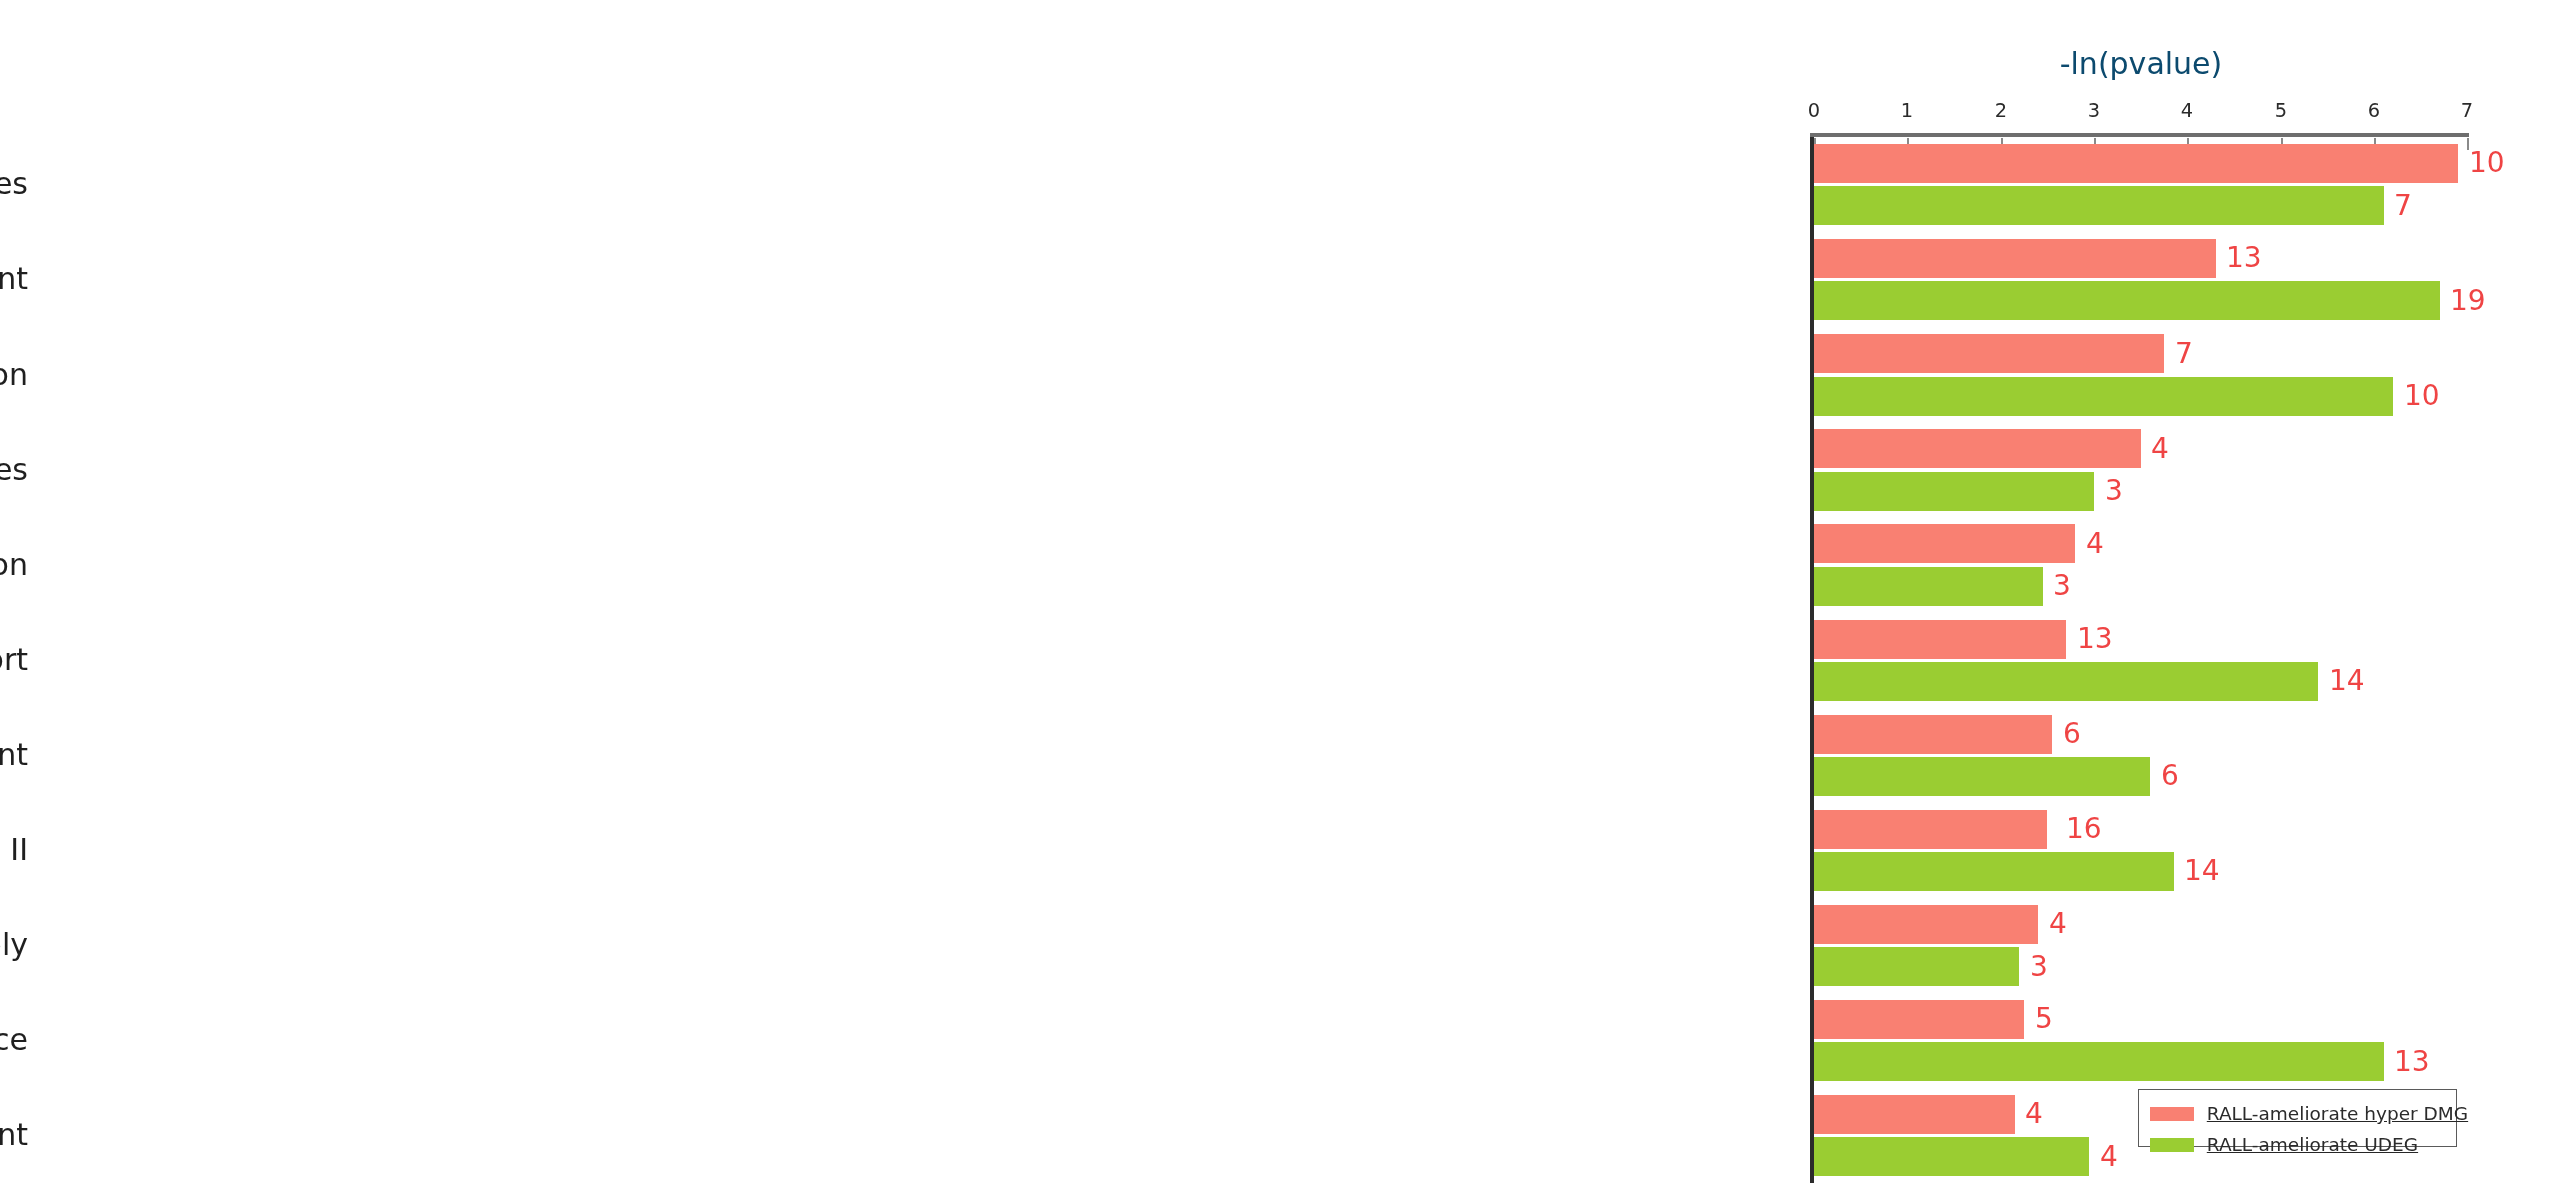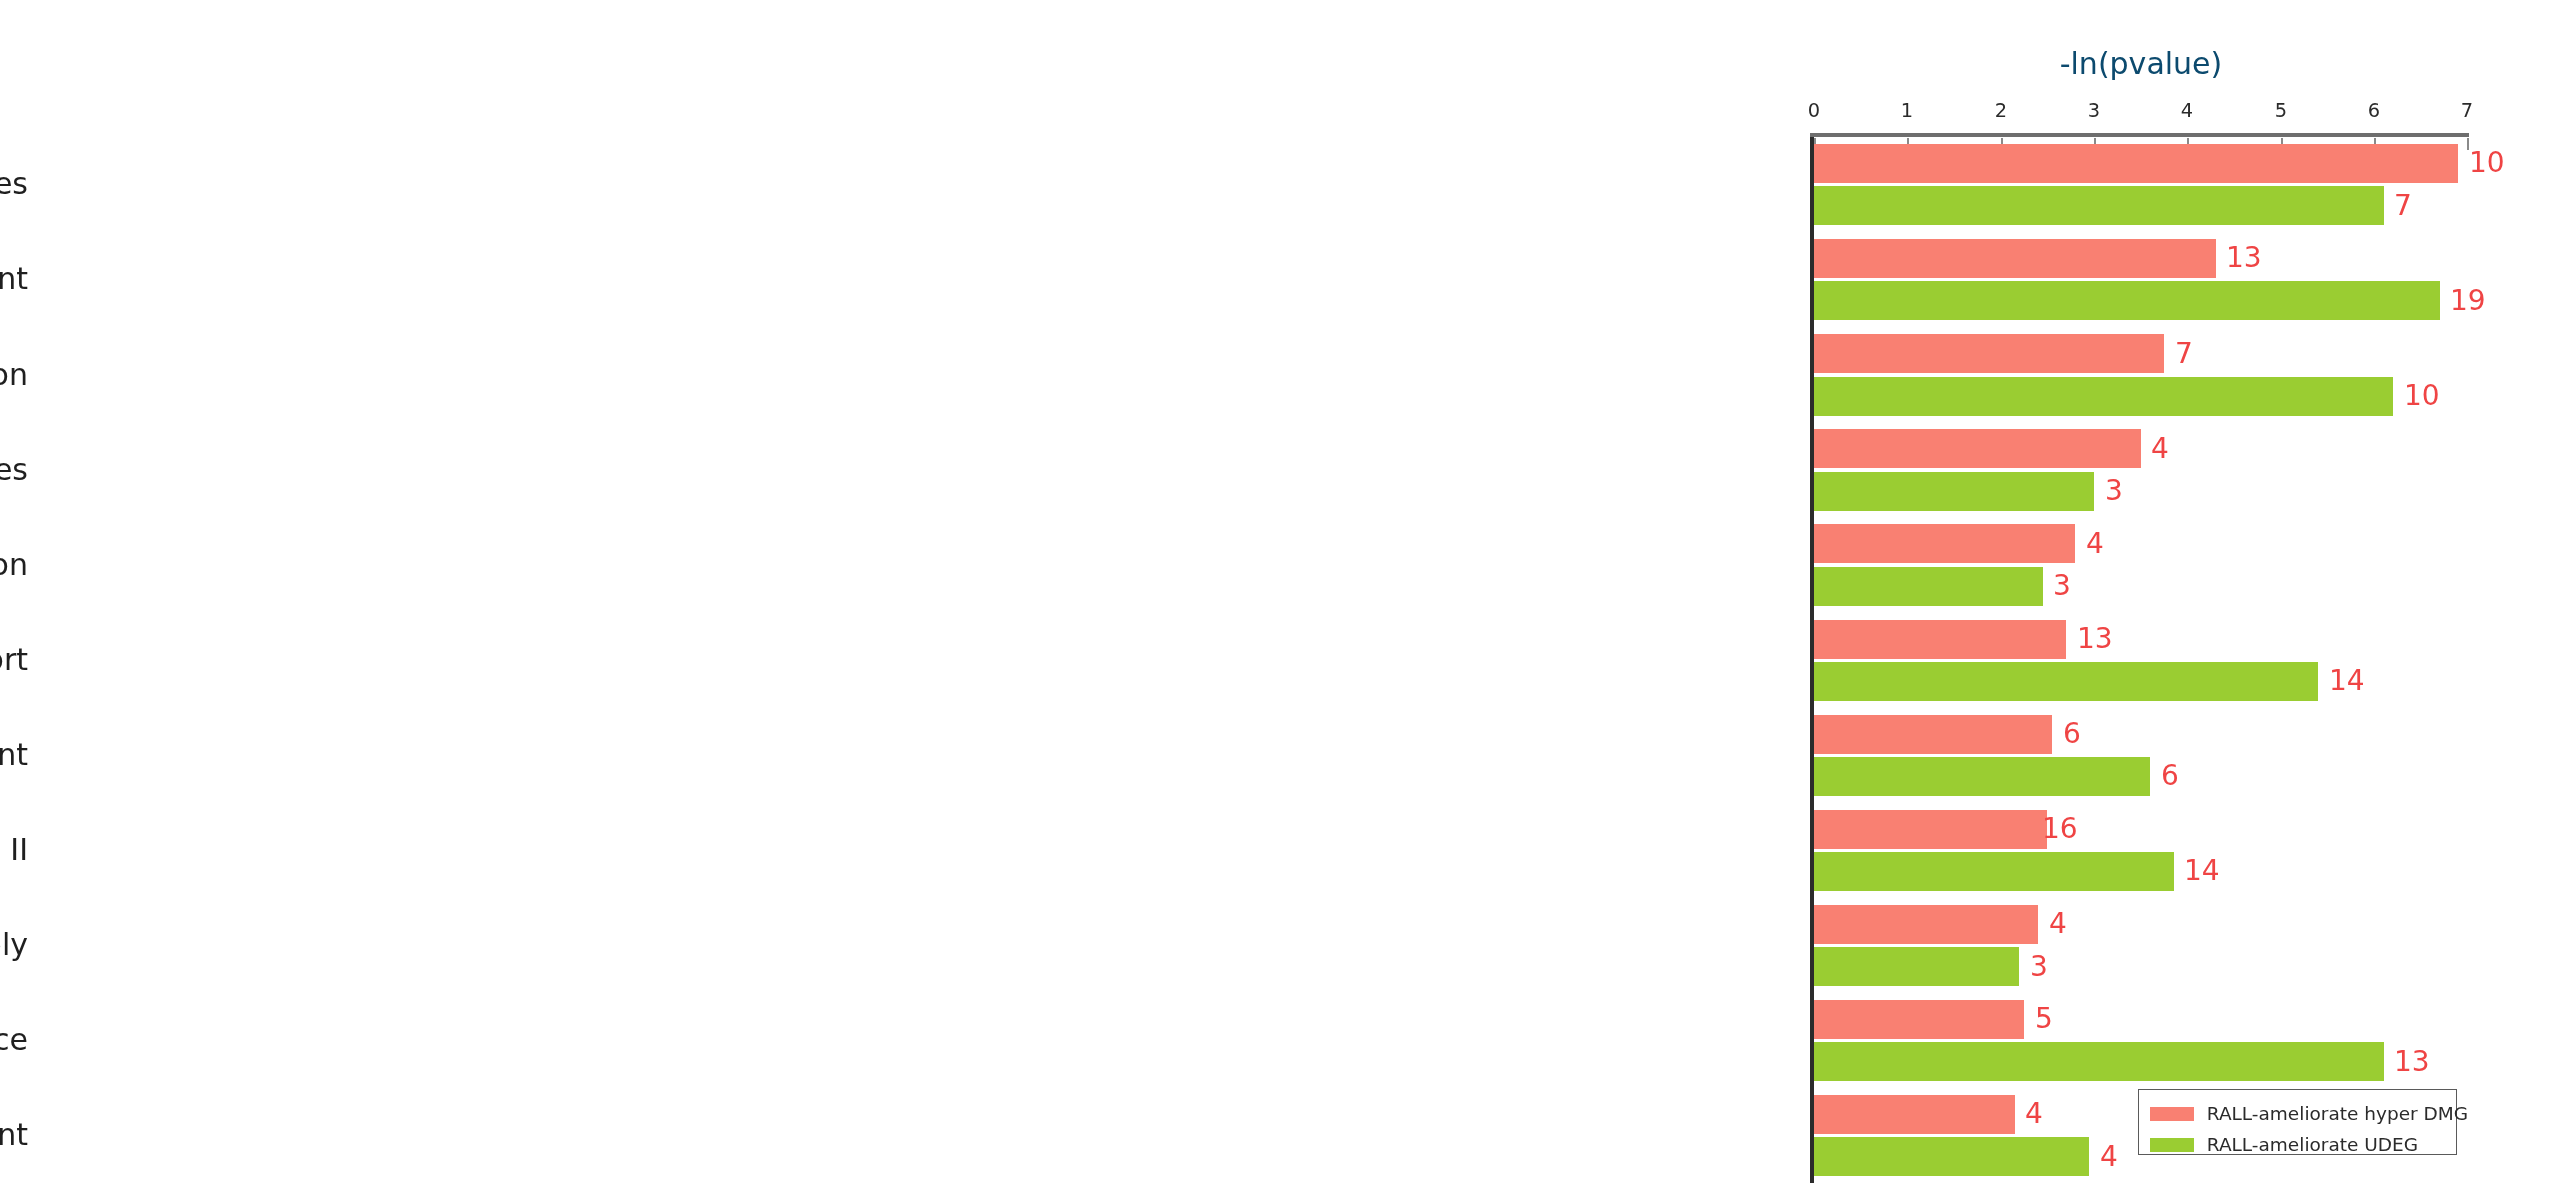--- a/index.html
+++ b/index.html
@@ -116,25 +116,26 @@
     white-space: nowrap;
     line-height: 1;
   }
 
   
   #legend {
     position: absolute;
     left: 2138px;
     top: 1089px;
     width: 319px;
-    height: 66px;
+    height: 58px;
     border: 1.8px solid #5a5a5a;
     background: #ffffff;
     box-sizing: border-box;
     padding: 8px 10.6px;
+    text-decoration: underline;
   }
   .legend-row {
     display: flex;
     align-items: center;
     height: 31px;
   }
   .legend-swatch {
     width: 44px;
     height: 14px;
     margin-right: 13.2px;
@@ -201,21 +202,21 @@
       <div class="bar-value" style="left: 239px; top: 435px;">3</div>
       <div class="bar hyper" style="top: 483px; width: 252px;"></div>
       <div class="bar-value" style="left: 263px; top: 488px;">13</div>
       <div class="bar udeg" style="top: 525px; width: 504px;"></div>
       <div class="bar-value" style="left: 515px; top: 530px;">14</div>
       <div class="bar hyper" style="top: 578px; width: 238px;"></div>
       <div class="bar-value" style="left: 249px; top: 583px;">6</div>
       <div class="bar udeg" style="top: 620px; width: 336px;"></div>
       <div class="bar-value" style="left: 347px; top: 625px;">6</div>
       <div class="bar hyper" style="top: 673px; width: 233px;"></div>
-      <div class="bar-value" style="left: 228px; top: 678px;">16</div>
+      <div class="bar-value" style="left: 252px; top: 678px;">16</div>
       <div class="bar udeg" style="top: 715px; width: 360px;"></div>
       <div class="bar-value" style="left: 370px; top: 720px;">14</div>
       <div class="bar hyper" style="top: 768px; width: 224px;"></div>
       <div class="bar-value" style="left: 235px; top: 773px;">4</div>
       <div class="bar udeg" style="top: 810px; width: 205px;"></div>
       <div class="bar-value" style="left: 216px; top: 816px;">3</div>
       <div class="bar hyper" style="top: 863px; width: 210px;"></div>
       <div class="bar-value" style="left: 221px; top: 868px;">5</div>
       <div class="bar udeg" style="top: 905px; width: 570px;"></div>
       <div class="bar-value" style="left: 580px; top: 911px;">13</div>

